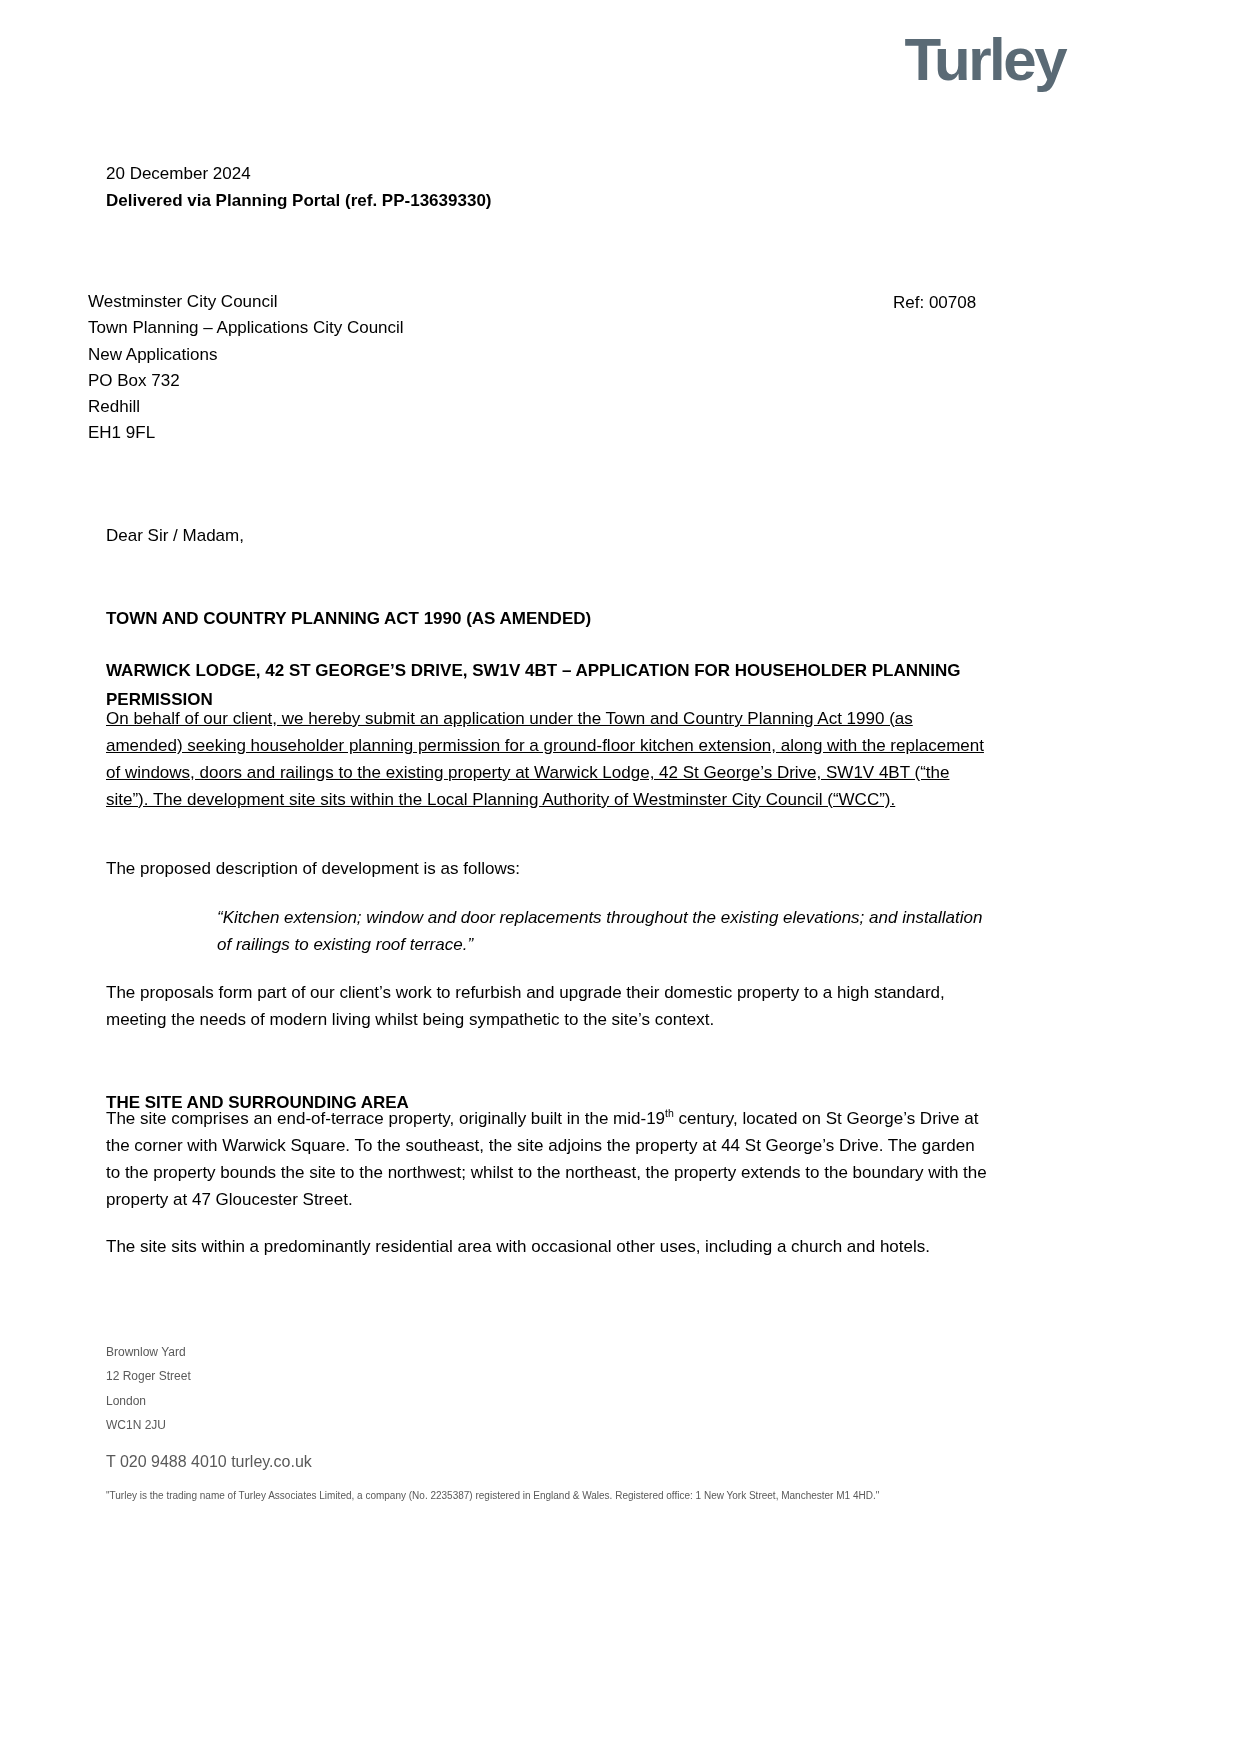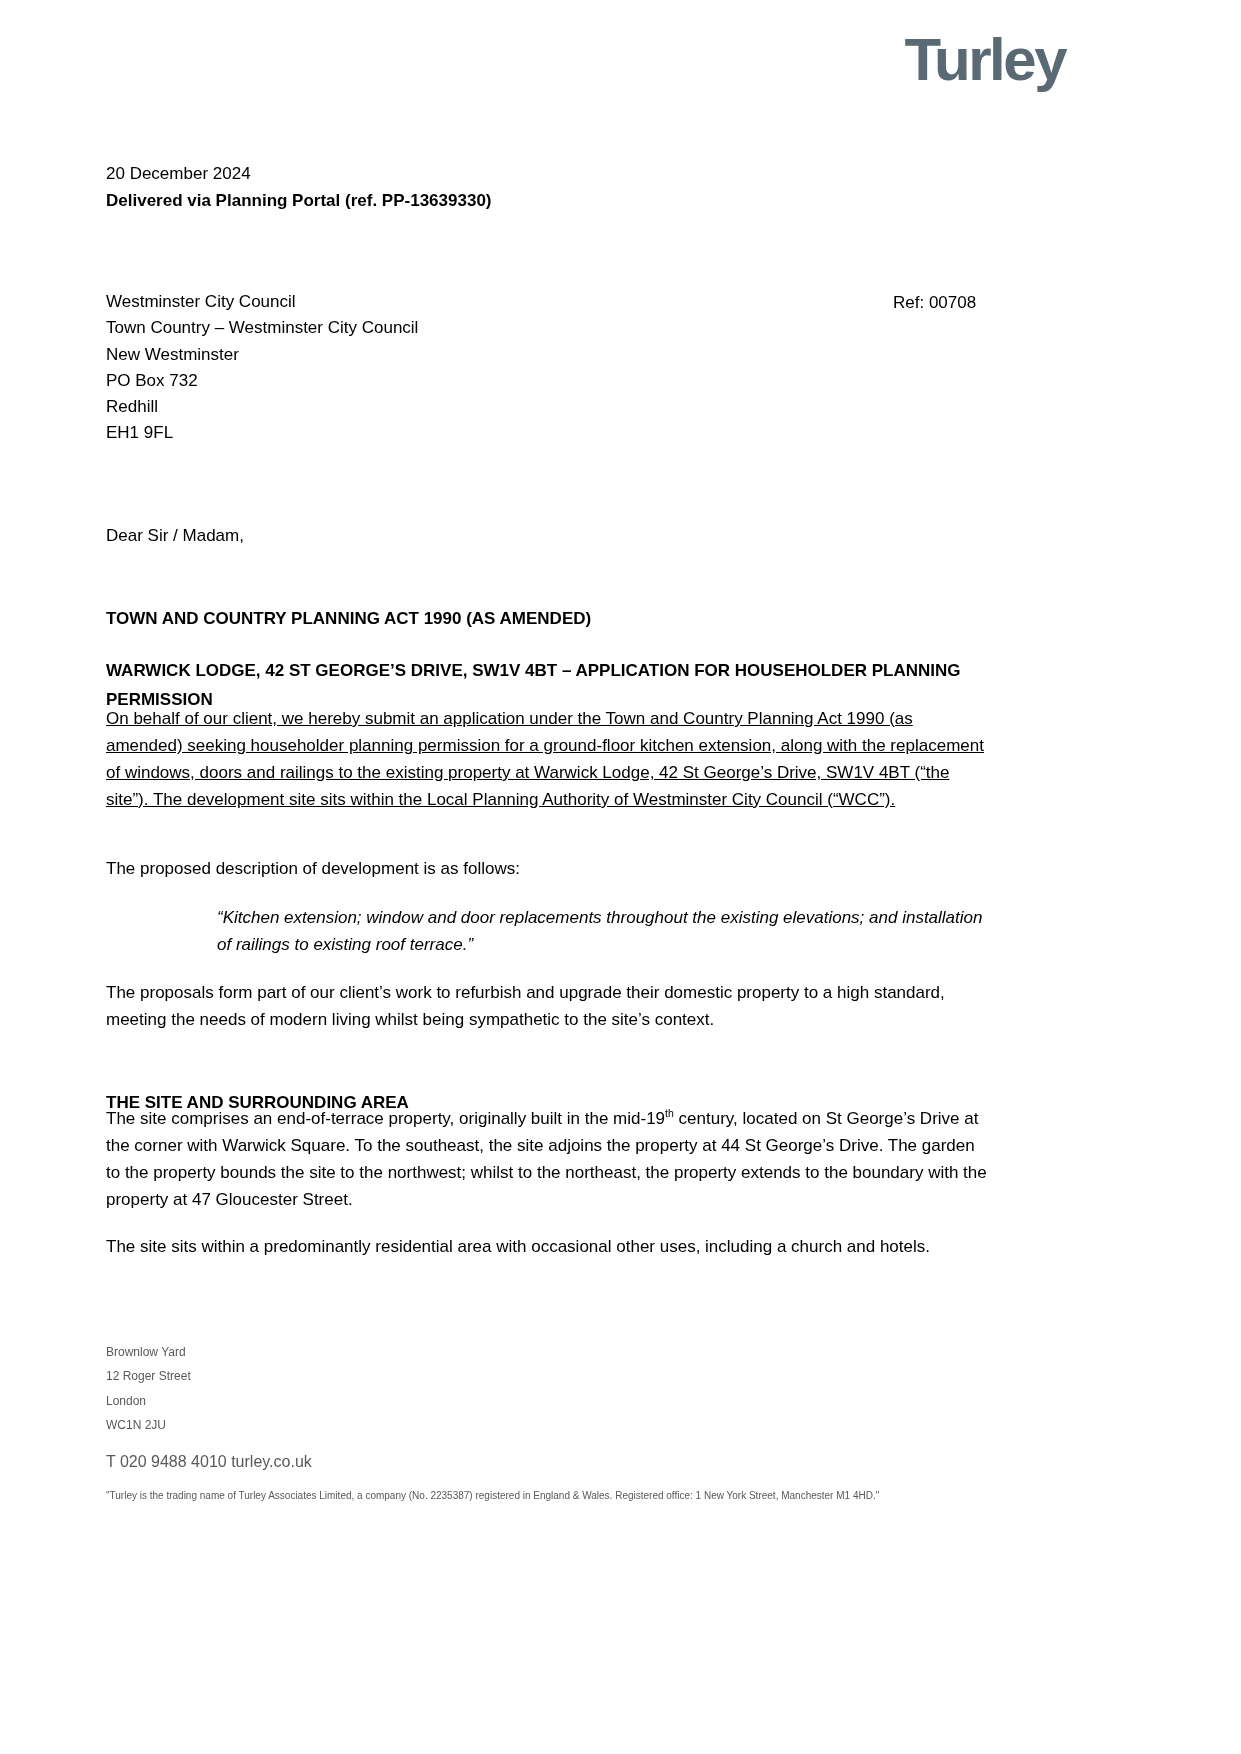--- a/index.html
+++ b/index.html
@@ -26,21 +26,21 @@
   .logo {
     top: 30px;
     right: 176px;
     font-size: 60px;
     font-weight: 700;
     color: #5a6a75;
     letter-spacing: -2.5px;
     line-height: 1;
   }
   .date-block { left: 106px; top: 160px; }
-  .recipient { left: 106px; top: 289px; line-height: 26.3px; font-size: 17px; }
+  .recipient { left: 88px; top: 289px; line-height: 26.3px; font-size: 17px; }
   .ref { left: 893px; top: 289px; }
   .salutation { left: 106px; top: 522px; }
   .h-level { font-weight: 700; margin-top: 32px; }
   .h1 { left: 106px; top: 573px; width: 900px; }
   .h2 { left: 106px; top: 624px; width: 900px; line-height: 29px; }
   .p1 { left: 106px; top: 705px; width: 884px; text-decoration: underline; }
   .p2 { left: 106px; top: 855px; width: 884px; }
   .quote { left: 175px; top: 904px; width: 772px; font-style: italic; margin-left: 42px; }
   .p3 { left: 106px; top: 979px; width: 884px; }
   .h3 { left: 106px; top: 1057px; width: 900px; }
@@ -80,22 +80,22 @@
 
   <div class="abs date-block body-text">
     <div>20 December 2024</div>
     <div class="bold">Delivered via Planning Portal (ref. PP-13639330)</div>
   </div>
 
   <div class="abs ref body-text">Ref: 00708</div>
 
   <div class="abs recipient">
     <div>Westminster City Council</div>
-    <div>Town Country – Westminster City Council</div>
-    <div>New Westminster</div>
+    <div>Town Planning – Applications City Council</div>
+    <div>New Applications</div>
     <div>PO Box 732</div>
     <div>Redhill</div>
     <div>EH1 9FL</div>
   </div>
 
   <div class="abs salutation body-text">Dear Sir / Madam,</div>
 
   <div class="abs h1 body-text h-level">TOWN AND COUNTRY PLANNING ACT 1990 (AS AMENDED)</div>
 
   <div class="abs h2 body-text h-level">WARWICK LODGE, 42 ST GEORGE’S DRIVE, SW1V 4BT – APPLICATION FOR HOUSEHOLDER PLANNING PERMISSION</div>

